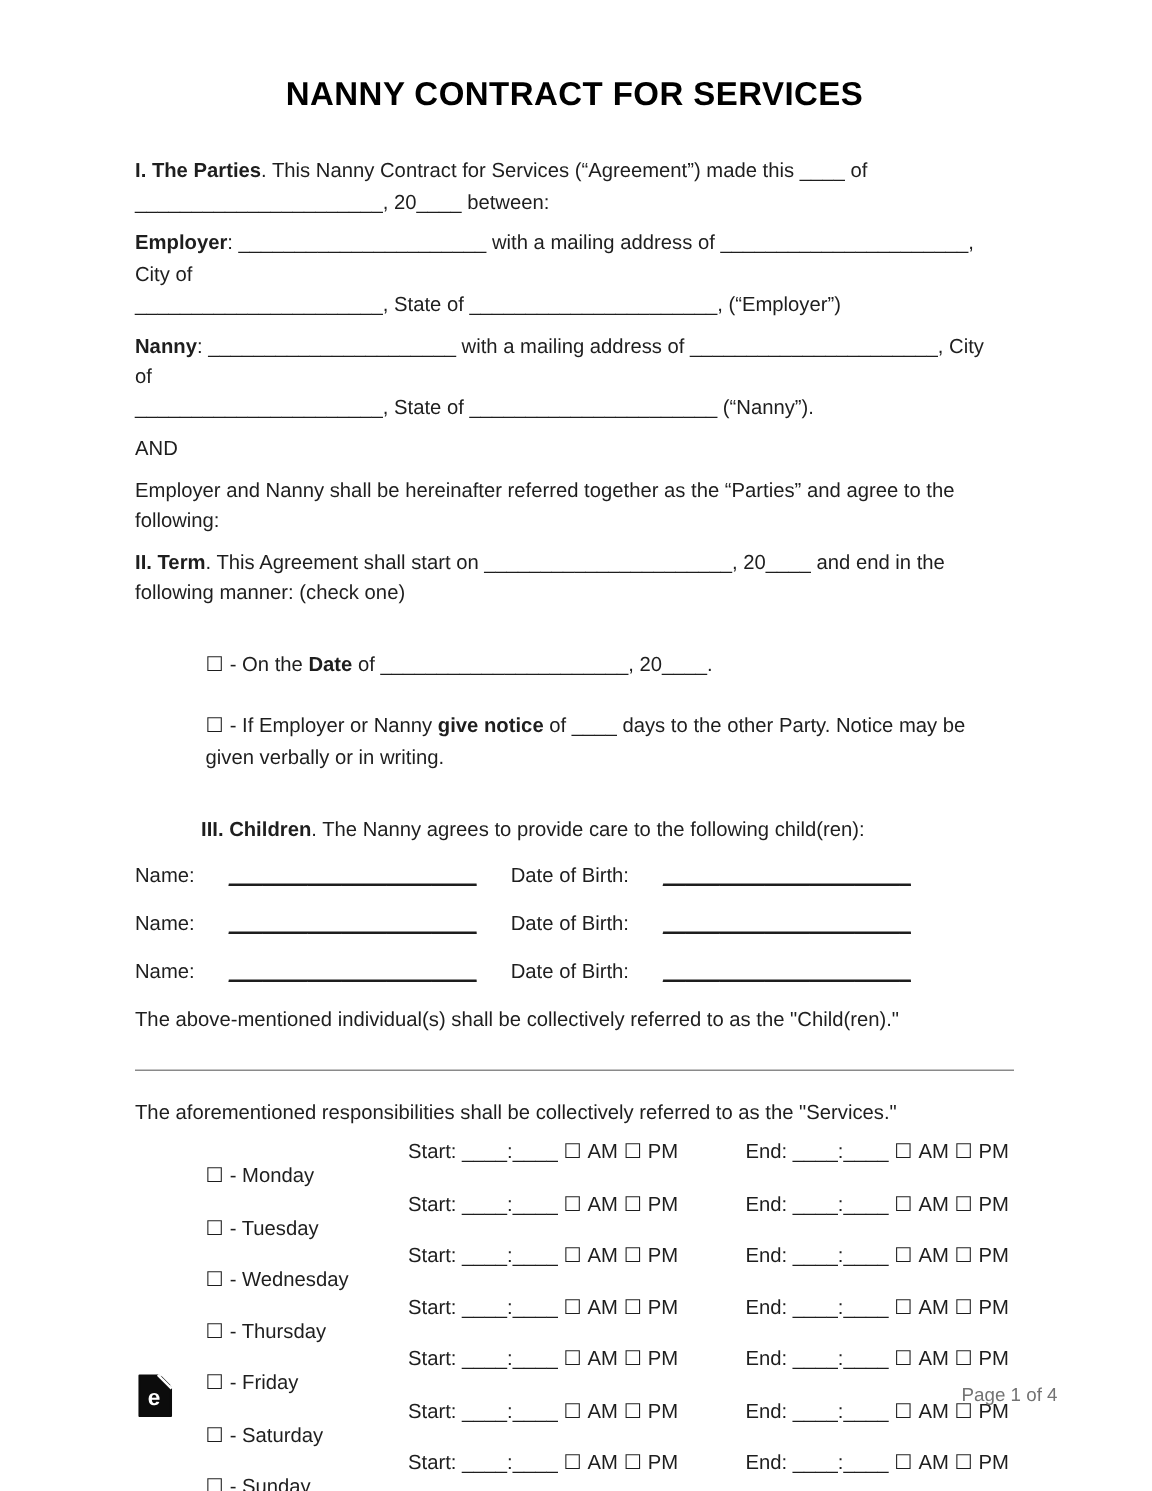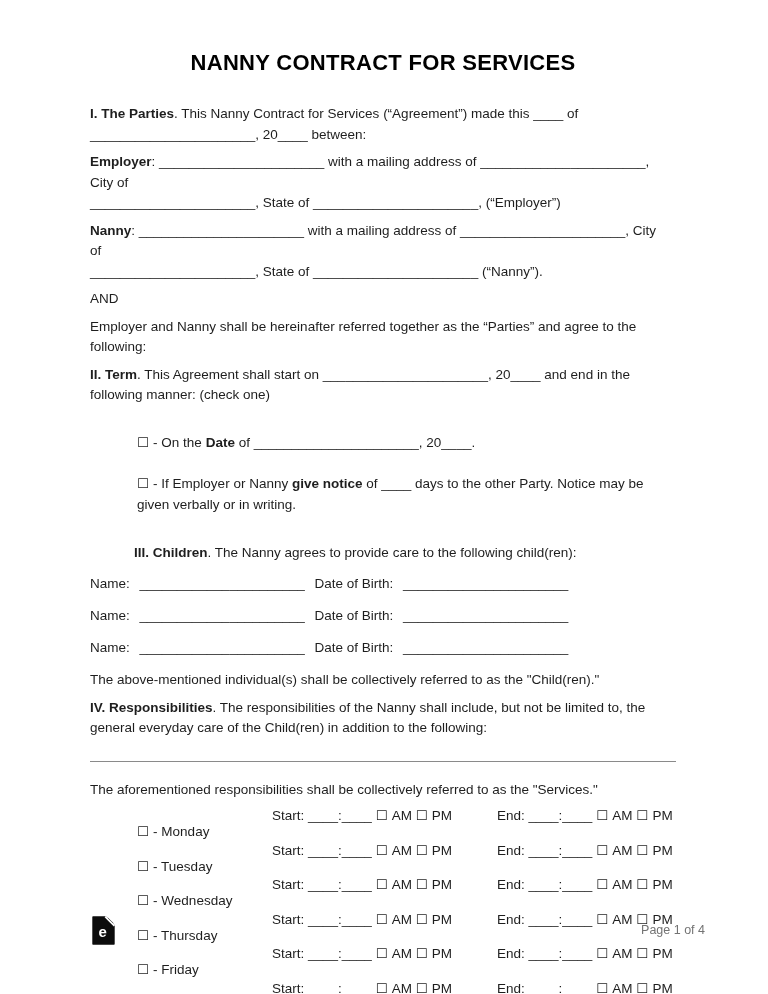--- a/index.html
+++ b/index.html
@@ -27,21 +27,21 @@
   }
   .para {
     margin: 0 10px 7px 0;
     white-space: pre-line;
   }
   .para b { font-weight: bold; }
   .indent { margin-left: 47px; }
   .option { white-space: pre-line; }
   .cb { margin-right: 4px; }
   .name-row { margin: 0 0 11.5px 0; }
-  .name-row .blank { margin: 0 6px; }
+  .name-row .blank { margin: 0 19px; text-decoration: underline; }
   .children-head { margin-bottom: 11px; padding-left: 44px; }
   .fill-line {
     height: 14px;
     border-bottom: 1.6px solid #8a8a8a;
     margin: 8px 0 18px 0;
   }
   .weekly-head { margin-bottom: 14px; }
   .schedule { margin-left: 47px; line-height: 18.5px; }
   .srow { display: flex; }
   .c-day  { width: 135px; flex: none; margin-top: 16px; }
@@ -104,22 +104,20 @@
   </div>
   <div class="indent name-row">
     <span>Name:</span>
     <span class="blank">______________________</span>
     <span>Date of Birth:</span>
     <span class="blank">______________________</span>
   </div>
 
   <p class="para">The above-mentioned individual(s) shall be collectively referred to as the "Child(ren)."</p>
 
-  <p class="para"><b>IV. Responsibilities</b><span>. The responsibilities of the Nanny shall include, but not be limited to, the
-general everyday care of the Child(ren) in addition to the following:</span></p>
 
   <div class="fill-line"></div>
 
   <p class="para">The aforementioned responsibilities shall be collectively referred to as the "Services."</p>
 
 
   <div class="schedule">
 
     <div class="srow">
       <span class="c-day"><span class="cb">☐</span><span>- Monday</span></span>

